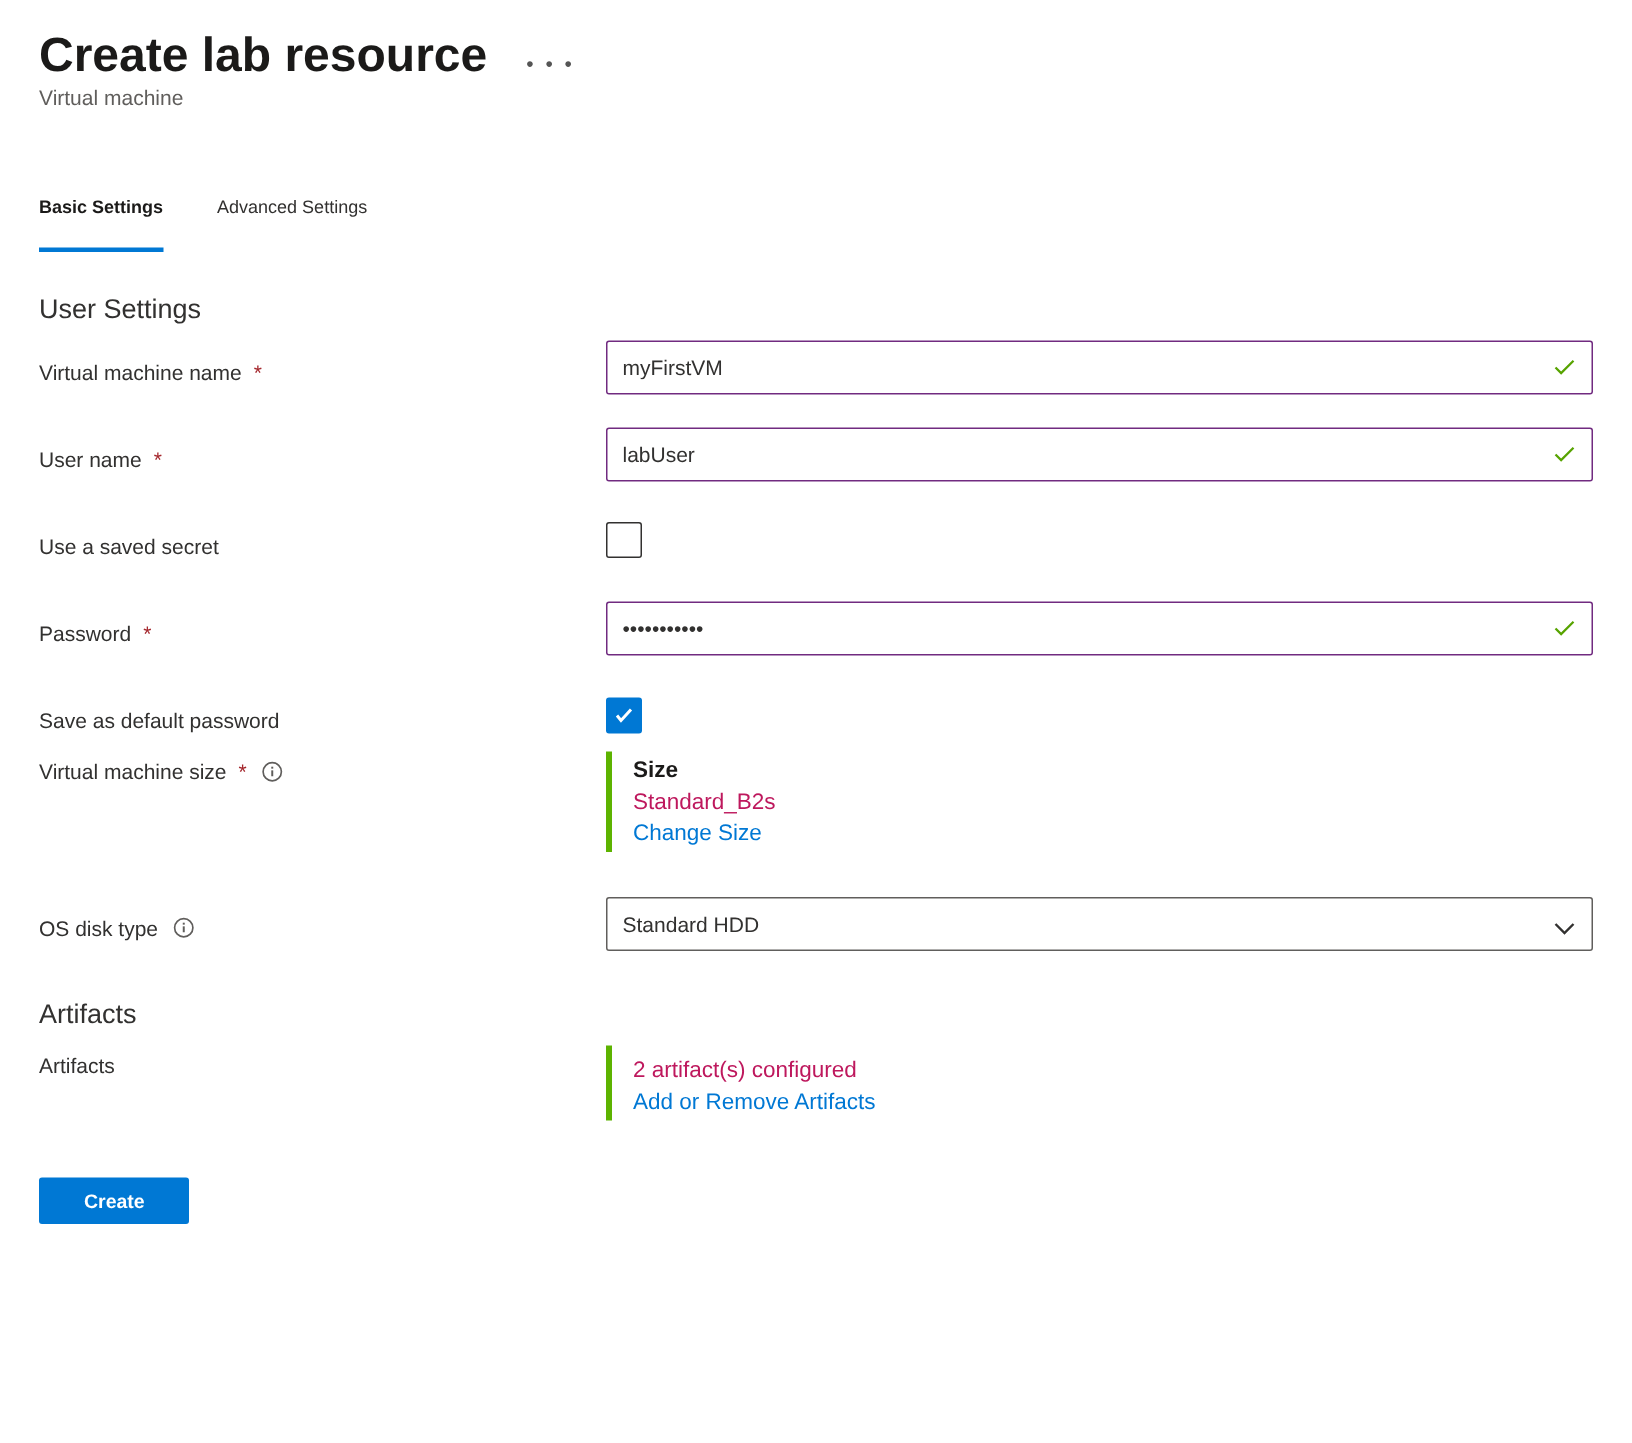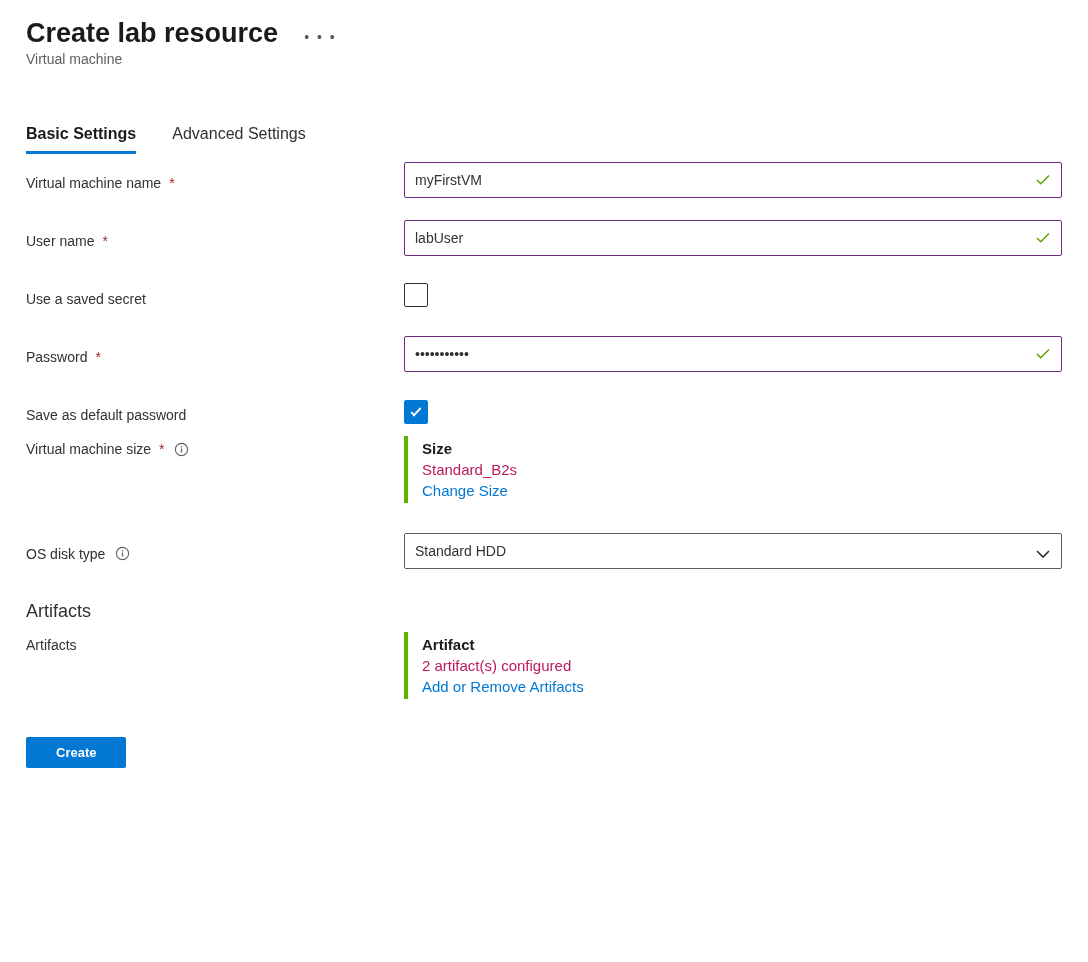--- a/index.html
+++ b/index.html
@@ -14,21 +14,21 @@
   .page {
     padding: 18px 26px 30px 26px;
     width: 1088px;
   }
   .header-row {
     display: flex;
     align-items: baseline;
     gap: 26px;
   }
   .page-title {
-    font-size: 27px;
+    font-size: 32px;
     font-weight: 600;
     color: #1b1a19;
     margin: 0;
   }
   .ellipsis {
     color: #555;
     letter-spacing: 2px;
     font-size: 14px;
     line-height: 1;
     padding-bottom: 4px;
@@ -41,23 +41,23 @@
   }
 
   
   .tabs {
     display: flex;
     gap: 36px;
     margin-top: 58px;
     border-bottom: 0;
   }
   .tab {
-    font-size: 16px;
-    color: #323130;
-    padding-bottom: 8px;
+    font-size: 12px;
+    color: #323130;
+    padding-bottom: 20px;
     cursor: pointer;
   }
   .tab.active {
     font-weight: 600;
     border-bottom: 3px solid #0078d4;
     color: #1b1a19;
   }
 
   
   .section-heading {
@@ -200,20 +200,21 @@
     <span class="ellipsis">• • •</span>
   </div>
   <div class="subtitle">Virtual machine</div>
 
   <div class="tabs">
     <div class="tab active">Basic Settings</div>
     <div class="tab">Advanced Settings</div>
   </div>
 
   
+  <div class="section-heading">User Settings</div>
 
   <div class="form-row" style="margin-top:8px;">
     <div class="label-col">
       <span>Virtual machine name</span>
         <span class="required">*</span>
     </div>
     <div class="field-col">
       <input class="text-input" type="text" value="myFirstVM" style="">
       <span class="input-check-icon">
         <svg viewBox="0 0 24 24" width="18" height="18">
@@ -319,21 +320,20 @@
     </div>
   </div>
 
   
   <div class="section-heading" style="margin-top:32px;">Artifacts</div>
 
   <div class="form-row align-top" style="margin-top:4px;">
     <div class="label-col">Artifacts</div>
     <div class="field-col">
       <div class="info-block">
-        <div class="info-title">Artifact</div>
         <div class="info-value">2 artifact(s) configured</div>
         <div class="info-link">Add or Remove Artifacts</div>
       </div>
     </div>
   </div>
 
   <button class="create-btn">Create</button>
 </div>
 
 </body></html>

